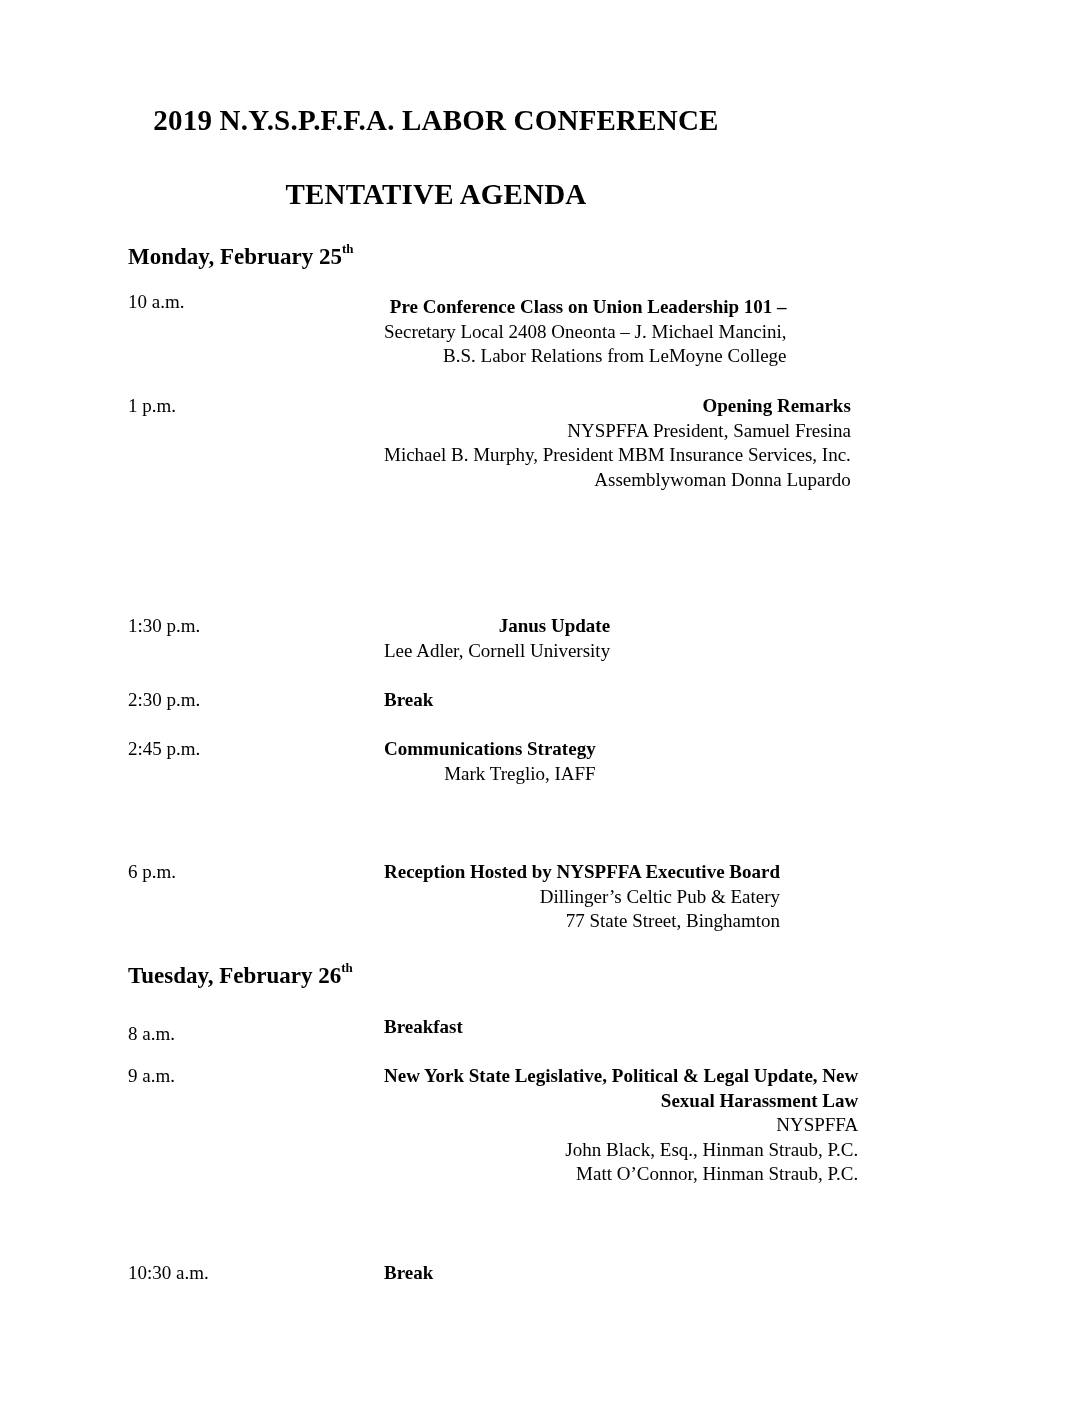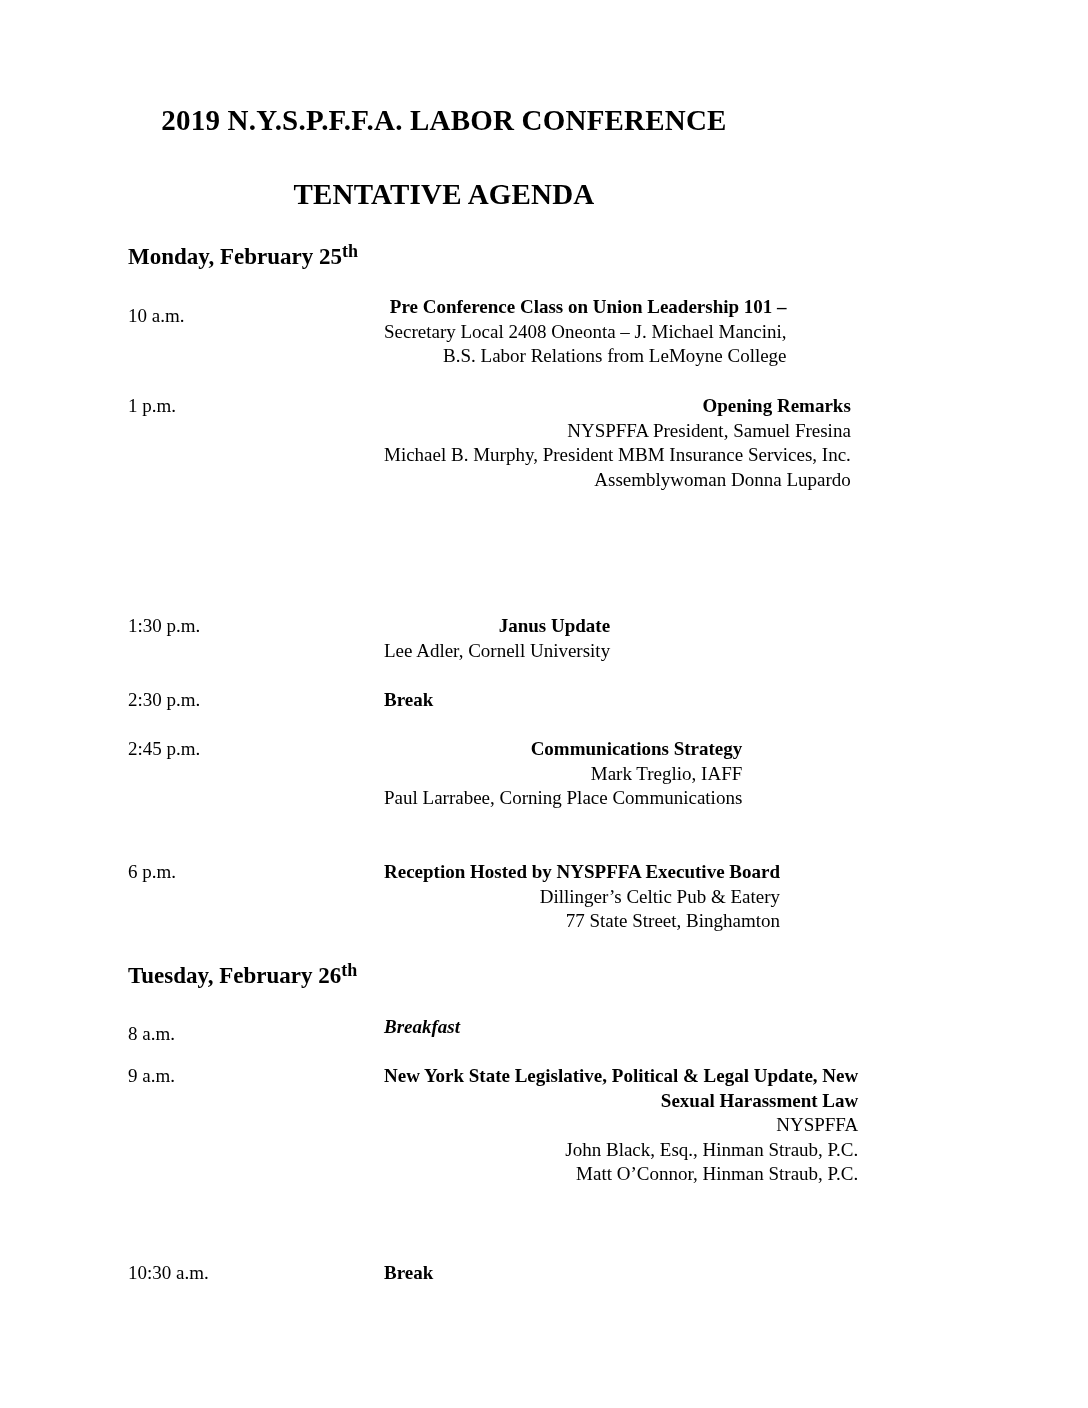--- a/index.html
+++ b/index.html
@@ -1,38 +1,38 @@
 <!DOCTYPE html>
 <html><head>
   <meta charset="utf-8">
   <style>
     html, body { margin: 0; padding: 0; background: #ffffff; }
     body { width: 1088px; height: 1408px; position: relative; overflow: hidden;
            font-family: "Liberation Serif", "DejaVu Serif", serif; color: #000; }
-    .title { position: absolute; left: 8px; width: 872px; text-align: center;
+    .title { position: absolute; left: 0; width: 872px; text-align: center;
              font-weight: bold; font-size: 29px; letter-spacing: 0.2px; }
     .day { position: absolute; left: 128px; font-weight: bold; font-size: 23px; }
-    .day sup { font-size: 18px; position: relative; top: -3px; vertical-align: top; }
+    .day sup { font-size: 13px; position: relative; top: -3px; vertical-align: top; }
     .time { position: absolute; left: 128px; font-size: 19px; line-height: 24.5px; }
     .block { position: absolute; left: 384px; font-size: 19px; line-height: 24.5px; }
     .block .line { white-space: nowrap; display: block; text-align: right; }
     .block .bold { font-weight: bold; }
     .block sup { font-size: 11px; vertical-align: top; position: relative; top: -1px; }
   </style>
 </head>
 <body>
 
 <div>
 
   <div class="title" style="top:104px;">2019 N.Y.S.P.F.F.A. LABOR CONFERENCE</div>
   <div class="title" style="top:178px;">TENTATIVE AGENDA</div>
 
   <div class="day" style="top:244px;"><span>Monday, February 25</span><sup>th</sup></div>
 
-  <div class="time" style="top:304px;text-align:center;">10 a.m.</div>
+  <div class="time" style="top:290px;text-align:center;">10 a.m.</div>
   <div class="block" style="top:295px;">
     <span class="line bold">Pre Conference Class on Union Leadership 101 –</span>
     <span class="line">Secretary Local 2408 Oneonta – J. Michael Mancini,</span>
     <span class="line">B.S. Labor Relations from LeMoyne College</span>
   </div>
 
   <div class="time" style="top:394px;">1 p.m.</div>
   <div class="block" style="top:394px;">
     <span class="line bold">Opening Remarks</span>
     <span class="line">NYSPFFA President, Samuel Fresina</span>
@@ -48,34 +48,33 @@
 
   <div class="time" style="top:688px;">2:30 p.m.</div>
   <div class="block" style="top:688px;">
     <span class="line bold">Break</span>
   </div>
 
   <div class="time" style="top:737px;">2:45 p.m.</div>
   <div class="block" style="top:737px;">
     <span class="line bold">Communications Strategy</span>
     <span class="line">Mark Treglio, IAFF</span>
-    <span class="line">Paul Larrabee, Corning Place Communications</span>
   </div>
 
   <div class="time" style="top:860px;">6 p.m.</div>
   <div class="block" style="top:860px;">
     <span class="line bold">Reception Hosted by NYSPFFA Executive Board</span>
     <span class="line">Dillinger’s Celtic Pub &amp; Eatery</span>
     <span class="line">77 State Street, Binghamton</span>
   </div>
 
   <div class="day" style="top:963px;"><span>Tuesday, February 26</span><sup>th</sup></div>
 
   <div class="time" style="top:998px;margin-top:24px;">8 a.m.</div>
-  <div class="block" style="top:1015px;font-style:italic;">
+  <div class="block" style="top:1015px;">
     <span class="line bold">Breakfast</span>
   </div>
 
   <div class="time" style="top:1064px;">9 a.m.</div>
   <div class="block" style="top:1064px;">
     <span class="line bold">New York State Legislative, Political &amp; Legal Update, New</span>
     <span class="line bold">Sexual Harassment Law</span>
     <span class="line">NYSPFFA</span>
     <span class="line">John Black, Esq., Hinman Straub, P.C.</span>
     <span class="line">Matt O’Connor, Hinman Straub, P.C.</span>

